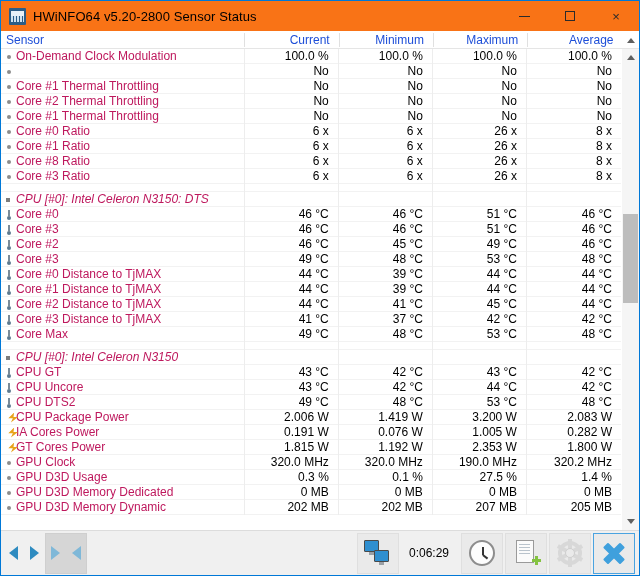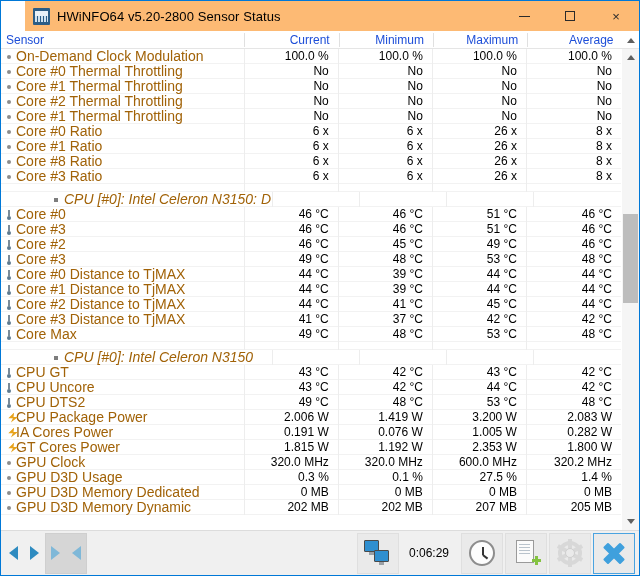--- a/index.html
+++ b/index.html
@@ -7,23 +7,22 @@
     width:640px;height:576px;overflow:hidden;
     font-family:"Liberation Sans", sans-serif;
     background:#f0f0f0;
   }
   #window{
     position:relative;width:640px;height:576px;box-sizing:border-box;
     border:1px solid #0078d7;background:#ffffff;display:flex;flex-direction:column;
   }
   
   #titlebar{
-    height:30px;min-height:30px;background:#fdba74;display:flex;align-items:center;
+    height:30px;min-height:30px;background:#f97316;display:flex;align-items:center;
     border-bottom:1px solid #ffffff;
-    margin-left:24px;
   }
   #app-icon{width:17px;height:17px;margin-left:8px;margin-right:7px;position:relative;flex:none;}
   #app-icon .body{position:absolute;left:0;top:0;width:17px;height:17px;background:#2b5d86;border-radius:1px;}
   #app-icon .bars{position:absolute;left:2px;top:3px;width:13px;height:11px;
     background:
       linear-gradient(to bottom,#e8f1f8 0 5px, transparent 5px 11px);}
   #app-icon .grid{position:absolute;left:2px;top:8px;width:13px;height:6px;
     background:
       repeating-linear-gradient(to right,#cfe2f0 0 2px,#2b5d86 2px 3px);}
   #title-text{font-size:13px;color:#000;letter-spacing:0.1px;white-space:nowrap;}
@@ -45,23 +44,23 @@
   #hdr-scrollpad{width:17px;height:17px;display:flex;align-items:center;justify-content:center;}
   
   #body-area{flex:1;display:flex;min-height:0;overflow:hidden;position:relative;}
   #list{flex:1;overflow:hidden;position:relative;background:#fff;}
   .row{display:flex;height:15px;box-sizing:border-box;border-bottom:1px solid #f2f2f2;align-items:center;}
   .c-name{width:252px;box-sizing:border-box;padding-left:4px;display:flex;align-items:center;
     border-right:1px solid #ededed;height:15px;overflow:hidden;white-space:nowrap;}
   .c-num{width:97px;box-sizing:border-box;text-align:right;padding-right:9px;font-size:12px;color:#000;
     border-right:1px solid #ededed;height:15px;line-height:15px;overflow:hidden;white-space:nowrap;}
   .c-num.last{border-right:none;}
-  .lbl{font-size:14px;color:#a16207;white-space:nowrap;}
-  
-  .row.section .c-name{border-right:1px solid #ededed;margin-left:48px;}
+  .lbl{font-size:12px;color:#be185d;white-space:nowrap;}
+  
+  .row.section .c-name{border-right:1px solid #ededed;}
   .row.section .lbl{font-style:italic;font-weight:normal;}
   .row.section{border-bottom:1px solid #f2f2f2;}
   
   .row.gap{height:8px;border-bottom:1px solid #f2f2f2;}
   .row.gap .c-name,.row.gap .c-num{height:8px;line-height:8px;}
   
   .ico{width:9px;min-width:9px;height:11px;margin-right:2px;position:relative;display:inline-block;}
   .ico.dot::after{content:"";position:absolute;left:2px;top:4px;width:4px;height:4px;border-radius:50%;
     background:#8c8c8c;}
   .ico.temp::after{content:"";position:absolute;left:3px;top:1px;width:2px;height:7px;background:#7a8b99;}
@@ -183,21 +182,20 @@
             <span class="lbl">On-Demand Clock Modulation</span>
           </div>
           <div class="c-num">100.0 %</div>
           <div class="c-num">100.0 %</div>
           <div class="c-num">100.0 %</div>
           <div class="c-num last">100.0 %</div>
         </div>
         <div class="row">
           <div class="c-name">
             <span class="ico dot"></span>
-            <span class="lbl">Core #0 Thermal Throttling</span>
           </div>
           <div class="c-num">No</div>
           <div class="c-num">No</div>
           <div class="c-num">No</div>
           <div class="c-num last">No</div>
         </div>
         <div class="row">
           <div class="c-name">
             <span class="ico dot"></span>
             <span class="lbl">Core #1 Thermal Throttling</span>
@@ -451,21 +449,21 @@
           <div class="c-num">2.353 W</div>
           <div class="c-num last">1.800 W</div>
         </div>
         <div class="row">
           <div class="c-name">
             <span class="ico dot"></span>
             <span class="lbl">GPU Clock</span>
           </div>
           <div class="c-num">320.0 MHz</div>
           <div class="c-num">320.0 MHz</div>
-          <div class="c-num">600.0 MHz</div>
+          <div class="c-num">190.0 MHz</div>
           <div class="c-num last">320.2 MHz</div>
         </div>
         <div class="row">
           <div class="c-name">
             <span class="ico dot"></span>
             <span class="lbl">GPU D3D Usage</span>
           </div>
           <div class="c-num">0.3 %</div>
           <div class="c-num">0.1 %</div>
           <div class="c-num">27.5 %</div>

